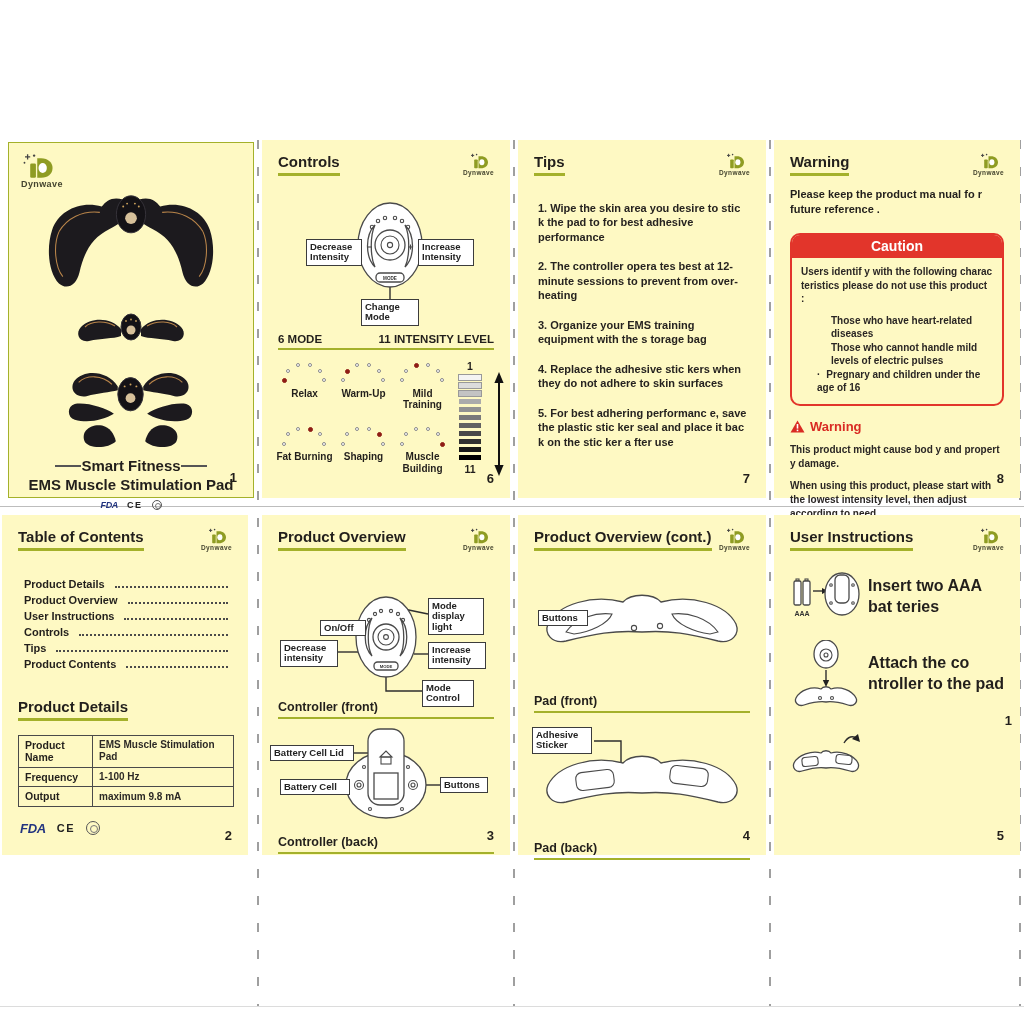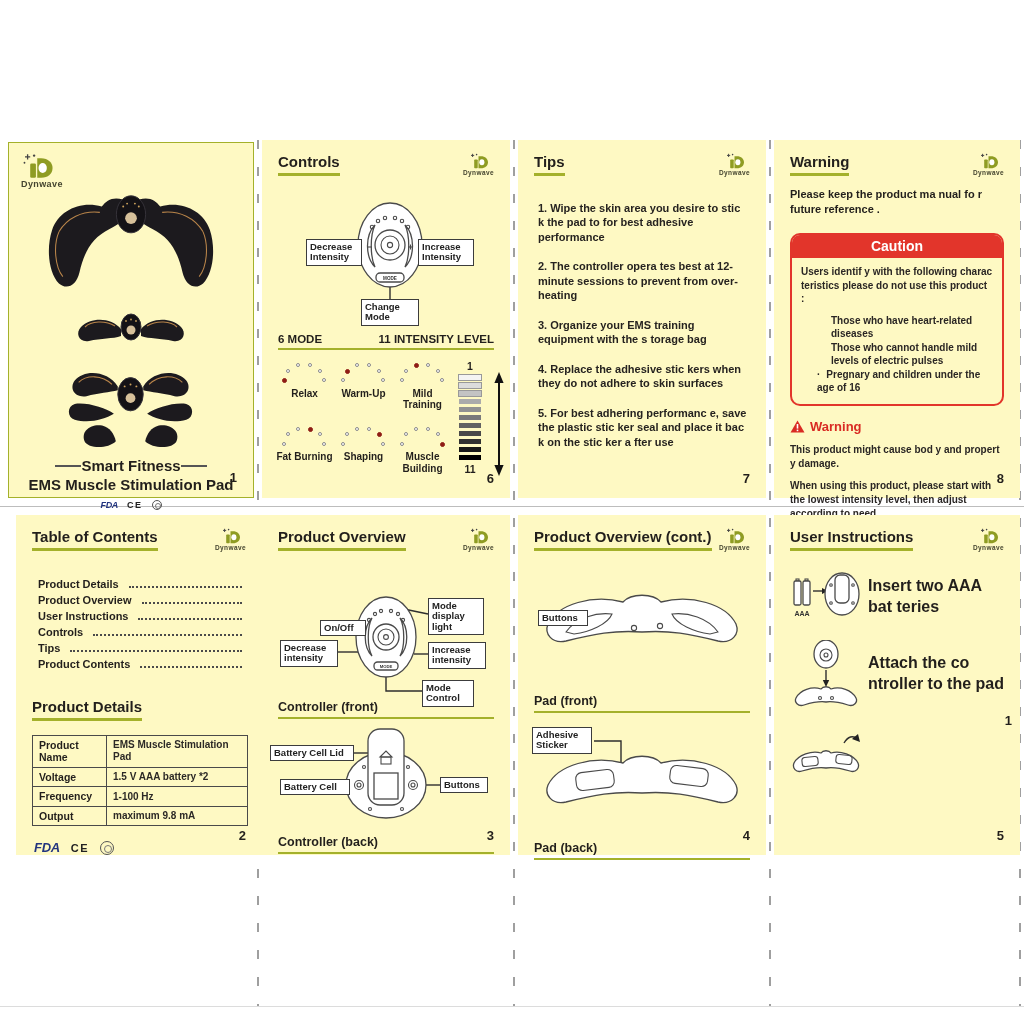--- a/index.html
+++ b/index.html
@@ -392,21 +392,21 @@
           <span>Warning</span>
         </div>
         <p>This product might cause bod y and propert y damage.</p>
         <p>When using this product, please start with the lowest intensity level, then adjust according to need.</p>
         <p><span>If the adhesive gel stic ker comes o ff, please s top using the product </span><span class="uline">immediately</span><span> and replace with another adhesive gel stic ker.</span></p>
       </div>
     </div>
     <div class="page-num">8</div>
   </div>
 
-  <div class="page" style="left:16px;top:515px;width:246px;height:340px">
+  <div class="page" style="left:2px;top:515px;width:246px;height:340px">
     <div class="page-head">
       <div class="page-title">Table of Contents</div>
       <div class="logo">
         <svg width="20" height="16" viewBox="0 0 24 20">
           <path d="M2,3 h4 M4,1 v4" stroke="#444" stroke-width="1.2"></path>
             <circle cx="9" cy="2" r="1" fill="#444"></circle>
           <rect x="6" y="8" width="4.4" height="11" rx="1" fill="#8f9c23"></rect>
           <path d="M11.4,4 h3 c5.4,0 8.8,3.4 8.8,7.5 c0,4.3 -3.4,7.5 -8.8,7.5 h-3 z" fill="#8f9c23"></path>
           <ellipse cx="15.6" cy="11.5" rx="3.2" ry="3.8" fill="#fff"></ellipse>
         </svg>
@@ -438,24 +438,20 @@
           <span>Product Contents</span>
           <span class="toc-leader"></span>
         </div>
     </div>
     <div class="section-title">Product Details</div>
     <table class="spec-table">
       <tbody>
           <tr>
             <td class="k">Product Name</td>
             <td class="v">EMS Muscle Stimulation Pad</td>
-          </tr>
-      <tr>
-            <td class="k">Voltage</td>
-            <td class="v">1.5 V AAA battery *2</td>
           </tr>
       <tr>
             <td class="k">Frequency</td>
             <td class="v">1-100 Hz</td>
           </tr>
       <tr>
             <td class="k">Output</td>
             <td class="v">maximum 9.8 mA</td>
           </tr>
     </tbody>

